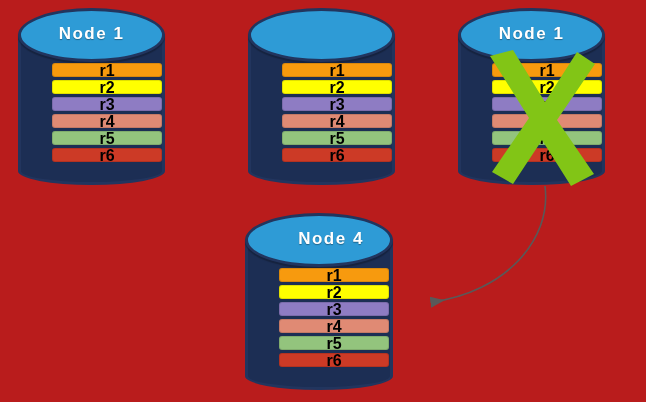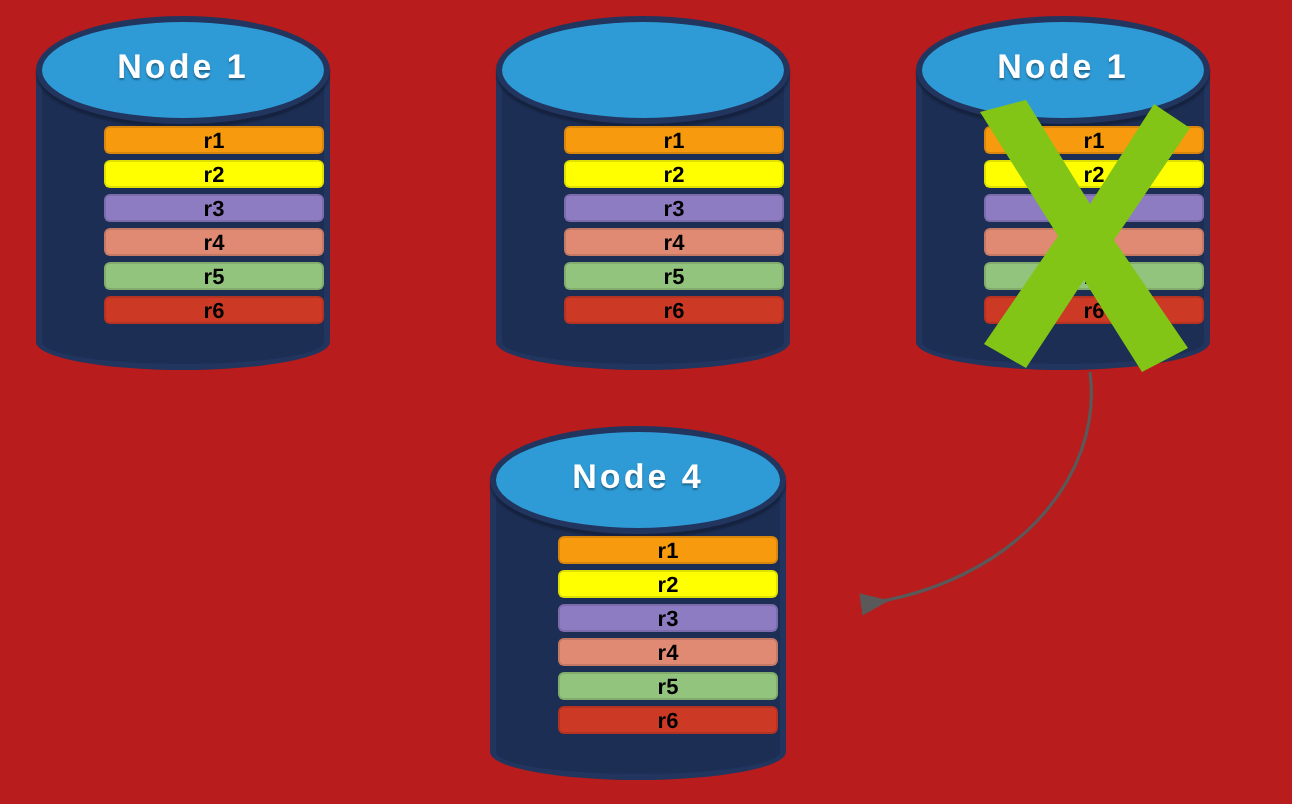--- a/index.html
+++ b/index.html
@@ -64,21 +64,21 @@
     width: 100%;
   }
   .row {
     position: absolute;
     left: 0;
     width: 100%;
     height: 14px;
     box-sizing: border-box;
     border-radius: 3px;
     color: #000000;
-    font-size: 11px;
+    font-size: 16px;
     font-weight: bold;
     line-height: 14px;
     text-align: center;
     border: 1px solid rgba(0,0,0,0.12);
   }
 
   
   .x-overlay {
     position: absolute;
     pointer-events: none;
@@ -145,21 +145,21 @@
 
   <div class="x-overlay" style="left:487px; top:50px; width:110px; height:136px;">
     <svg width="110" height="136" viewBox="0 0 110 136">
       <polygon points="3,6 26,0 58,52 90,2 108,14 70,70 107,124 84,136 55,90 26,134 5,122 42,68" fill="#82c516"></polygon>
     </svg>
   </div>
 
   <div class="node" style="left:245px; top:213px; width:148px; height:177px;">
     <div class="cyl-body" style="height:163px;"></div>
     <div class="cyl-top" style="height:54px;"></div>
-    <div class="cyl-label" style="top:16px;">Node 4</div>
+    <div class="cyl-label" style="top:16px;margin-left:12px;">Node 4</div>
     <div class="rows" style="left:34px; top:55px; width:110px; height:104px;">
       <div class="row" style="top:0px;  background:#f79a0e;">r1</div>
       <div class="row" style="top:17px; background:#ffff00;">r2</div>
       <div class="row" style="top:34px; background:#8e7cc3;">r3</div>
       <div class="row" style="top:51px; background:#e08a74;">r4</div>
       <div class="row" style="top:68px; background:#93c47d;">r5</div>
       <div class="row" style="top:85px; background:#cc3a26;">r6</div>
     </div>
   </div>
 

